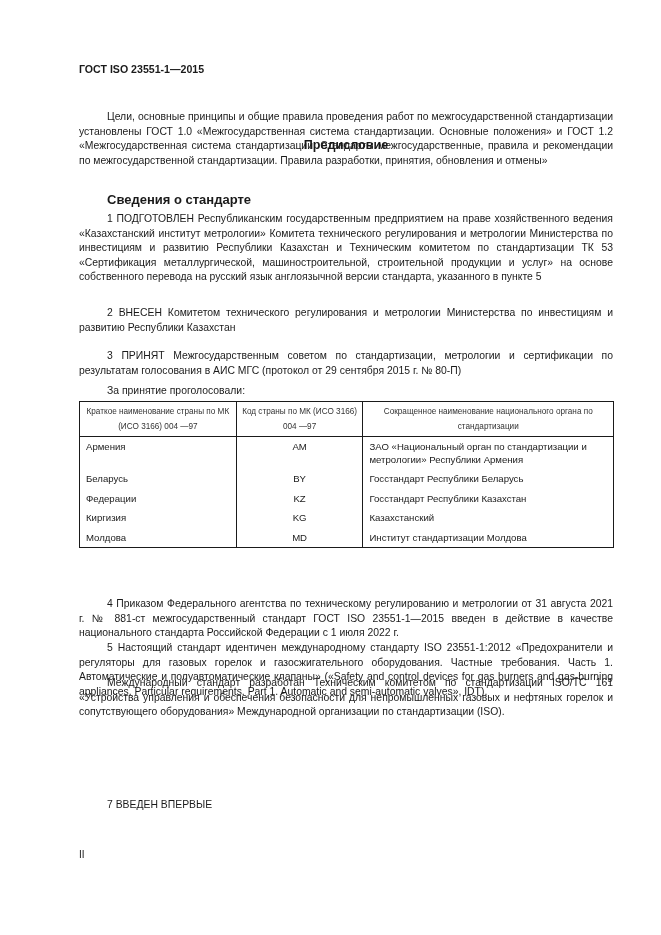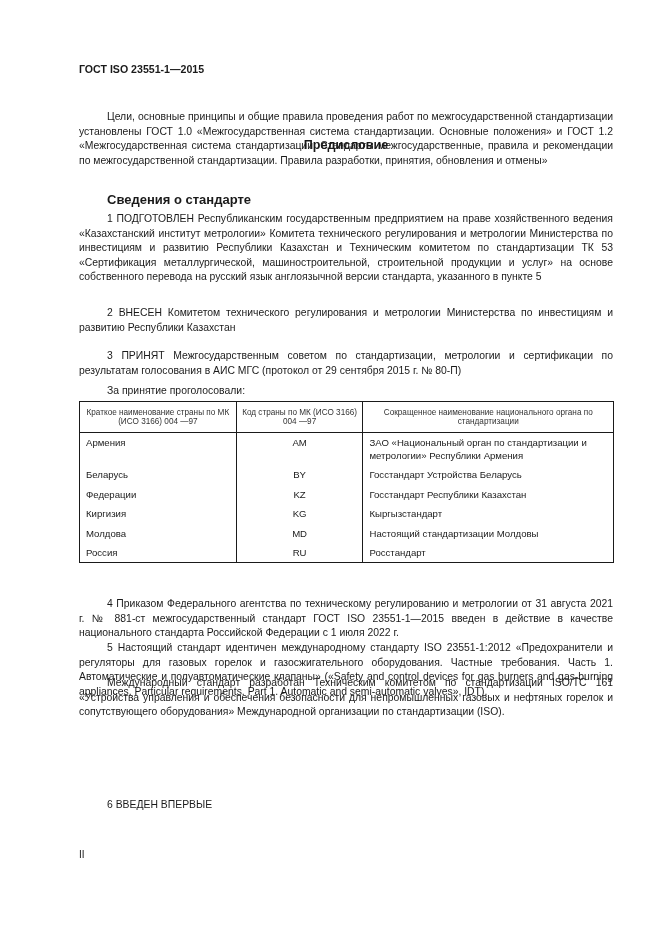--- a/index.html
+++ b/index.html
@@ -31,21 +31,21 @@
   .plain {
     position: absolute; left: 107px; text-align: right;
   }
   table.votes {
     position: absolute; left: 79px; top: 401px; width: 535px;
     border-collapse: collapse;
     border: 1.3px solid #1a1a1a;
     font-size: 9.6px; line-height: 13px;
   }
   table.votes th {
-    font-weight: normal; font-size: 8.2px; line-height: 9px;
+    font-weight: normal; font-size: 8.2px; line-height: 15px;
     color: #333; height: 31px; vertical-align: middle;
     border-bottom: 1.3px solid #1a1a1a;
     border-right: 1.3px solid #1a1a1a;
     text-align: center; padding: 2px 4px;
   }
   table.votes th:last-child { border-right: none; }
   table.votes td {
     border-right: 1.3px solid #1a1a1a;
     vertical-align: top; padding: 3px 6px 3px 6px;
     height: 19.6px;
@@ -95,49 +95,44 @@
     </thead>
     <tbody>
       <tr>
         <td>Армения</td>
         <td class="code">AM</td>
         <td>ЗАО «Национальный орган по стандартизации и метрологии» Республики Армения</td>
       </tr>
       <tr>
         <td>Беларусь</td>
         <td class="code">BY</td>
-        <td>Госстандарт Устройства Беларусь</td>
+        <td>Госстандарт Республики Беларусь</td>
       </tr>
       <tr>
         <td>Федерации</td>
         <td class="code">KZ</td>
         <td>Госстандарт Республики Казахстан</td>
       </tr>
       <tr>
         <td>Киргизия</td>
         <td class="code">KG</td>
-        <td>Кыргызстандарт</td>
+        <td>Казахстанский</td>
       </tr>
       <tr>
         <td>Молдова</td>
         <td class="code">MD</td>
-        <td>Настоящий стандартизации Молдовы</td>
-      </tr>
-      <tr>
-        <td>Россия</td>
-        <td class="code">RU</td>
-        <td>Росстандарт</td>
+        <td>Институт стандартизации Молдова</td>
       </tr>
     </tbody>
   </table>
 
   <p class="para" style="top:597px;">4 Приказом Федерального агентства по техническому регулированию и метрологии от 31 августа 2021 г. № 881-ст межгосударственный стандарт ГОСТ ISO 23551-1—2015 введен в действие в качестве национального стандарта Российской Федерации с 1 июля 2022 г.</p>
 
   <p class="para" style="top:641px;">5 Настоящий стандарт идентичен международному стандарту ISO 23551-1:2012 «Предохранители и регуляторы для газовых горелок и газосжигательного оборудования. Частные требования. Часть 1. Автоматические и полуавтоматические клапаны» («Safety and control devices for gas burners and gas-burning appliances. Particular requirements. Part 1. Automatic and semi-automatic valves», IDT).</p>
 
   <p class="para" style="top:676px;">Международный стандарт разработан Техническим комитетом по стандартизации ISO/TC 161 «Устройства управления и обеспечения безопасности для непромышленных газовых и нефтяных горелок и сопутствующего оборудования» Международной организации по стандартизации (ISO).</p>
 
 
-  <div class="plain" style="top:798px;">6 ВВЕДЕН ВПЕРВЫЕ</div>
+  <div class="plain" style="top:798px;">7 ВВЕДЕН ВПЕРВЫЕ</div>
 
   <div class="page-num">II</div>
 
 </div>
 
 </body></html>

